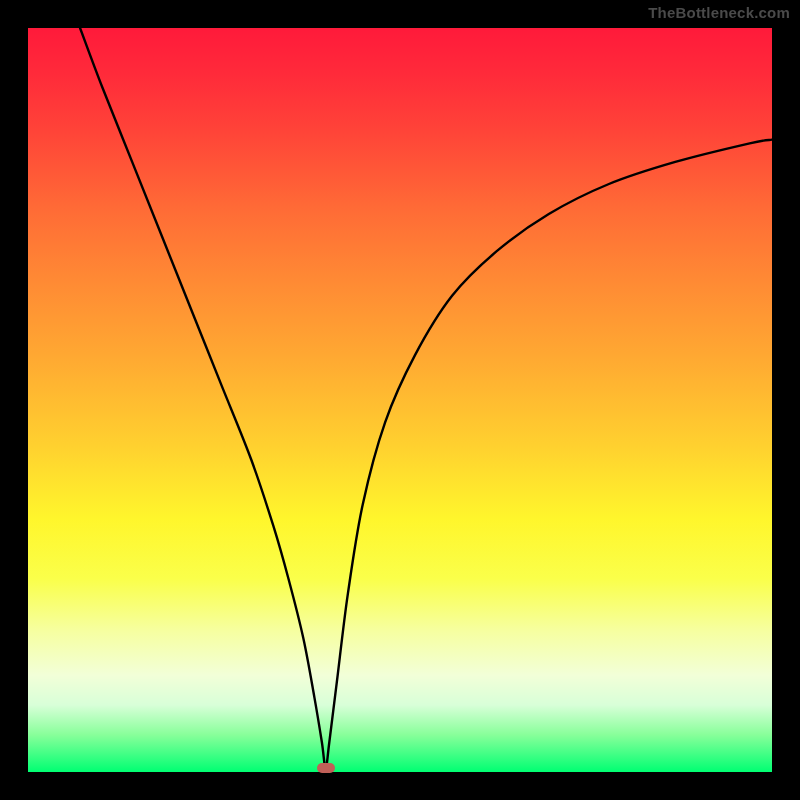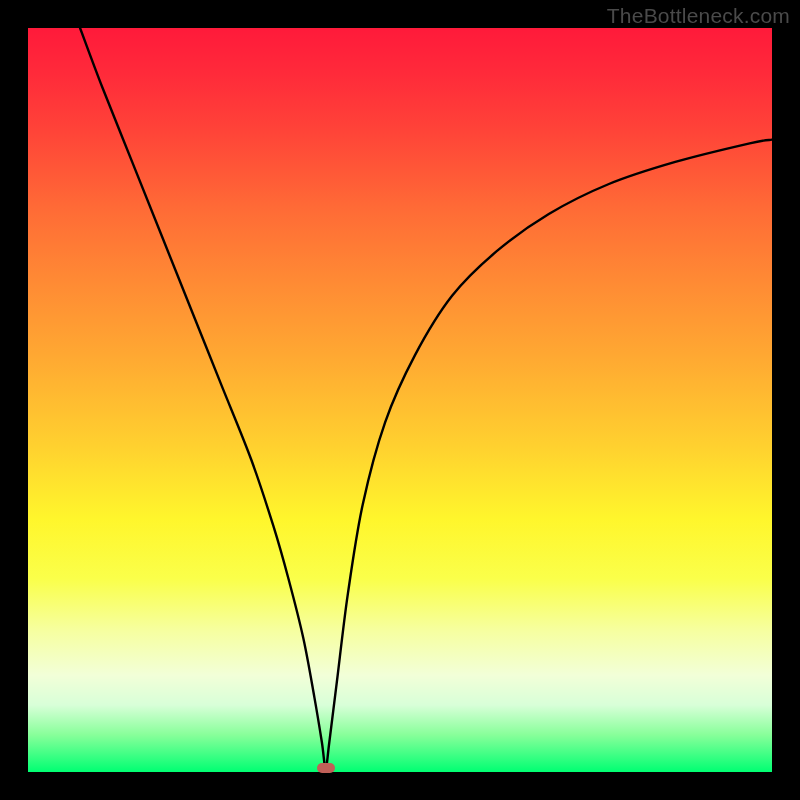--- a/index.html
+++ b/index.html
@@ -9,22 +9,22 @@
     background: #000;
     position: relative;
     overflow: hidden;
     font-family: Arial, Helvetica, sans-serif;
   }
   .watermark {
     position: absolute;
     top: 4px;
     right: 10px;
     color: #4a4a4a;
-    font-size: 21px;
-    font-weight: 400;
+    font-size: 15px;
+    font-weight: 700;
     z-index: 10;
     letter-spacing: 0.2px;
   }
   .plot-area {
     position: absolute;
     left: 28px;
     top: 28px;
     width: 744px;
     height: 744px;
     background: linear-gradient(to bottom,

